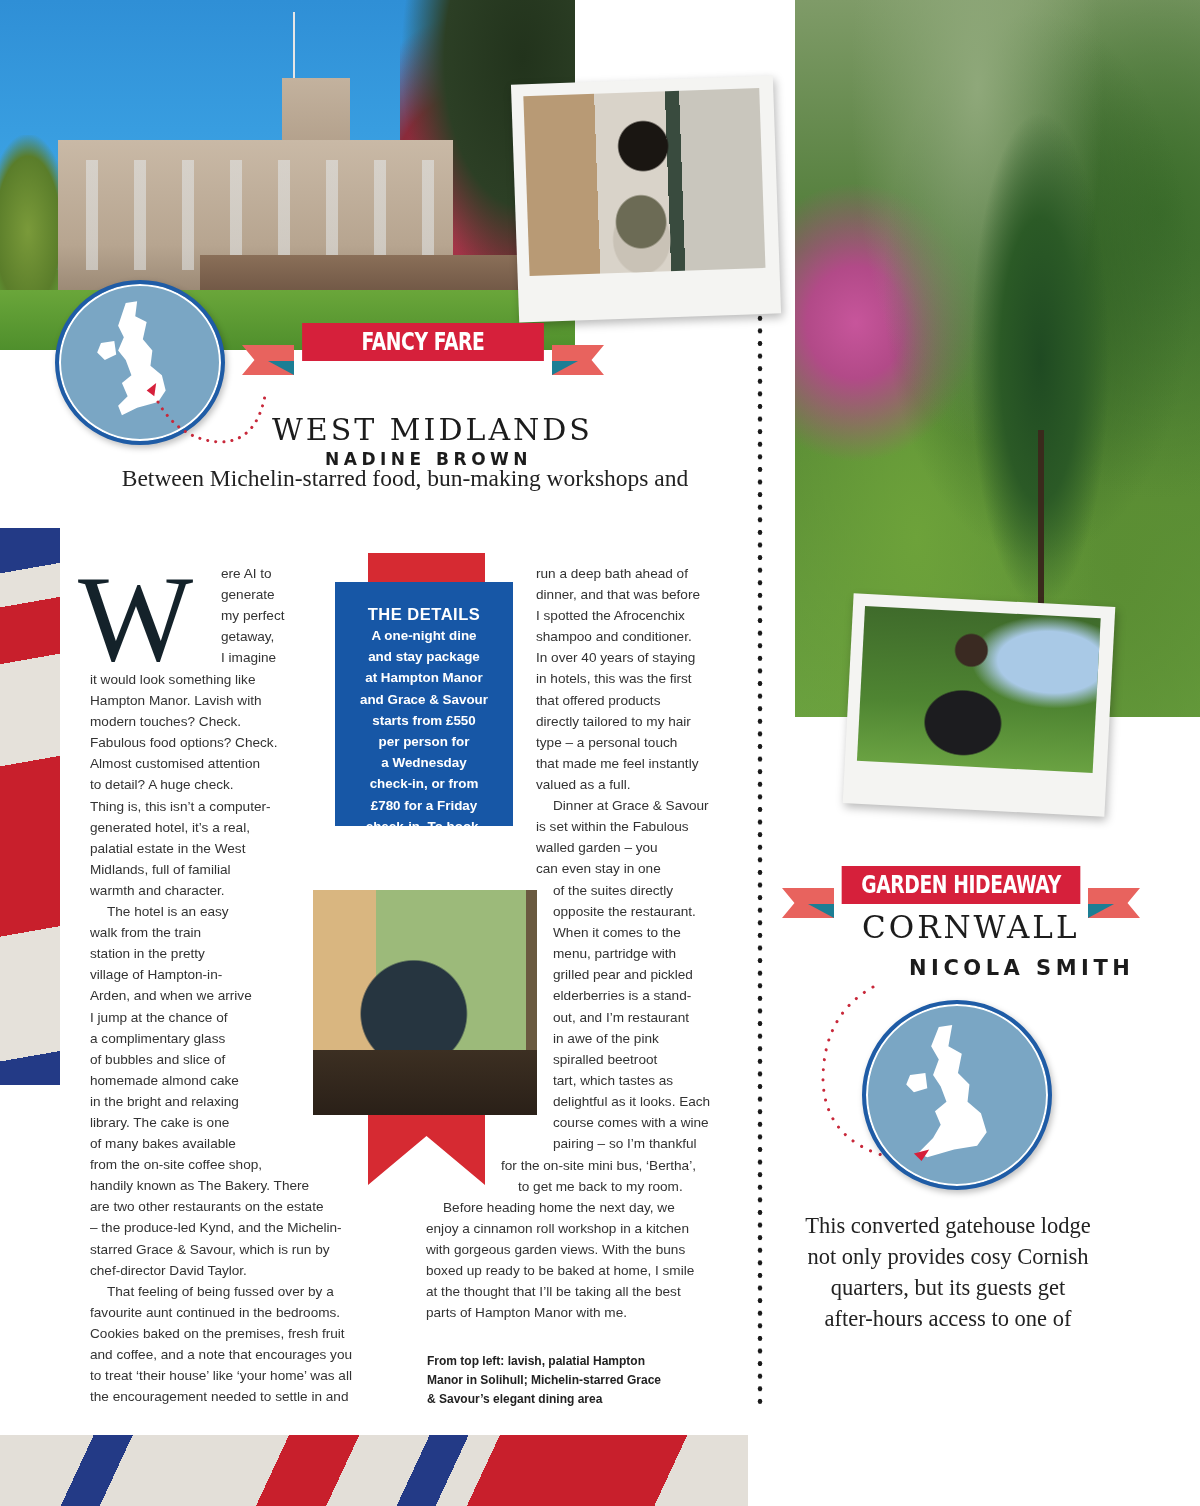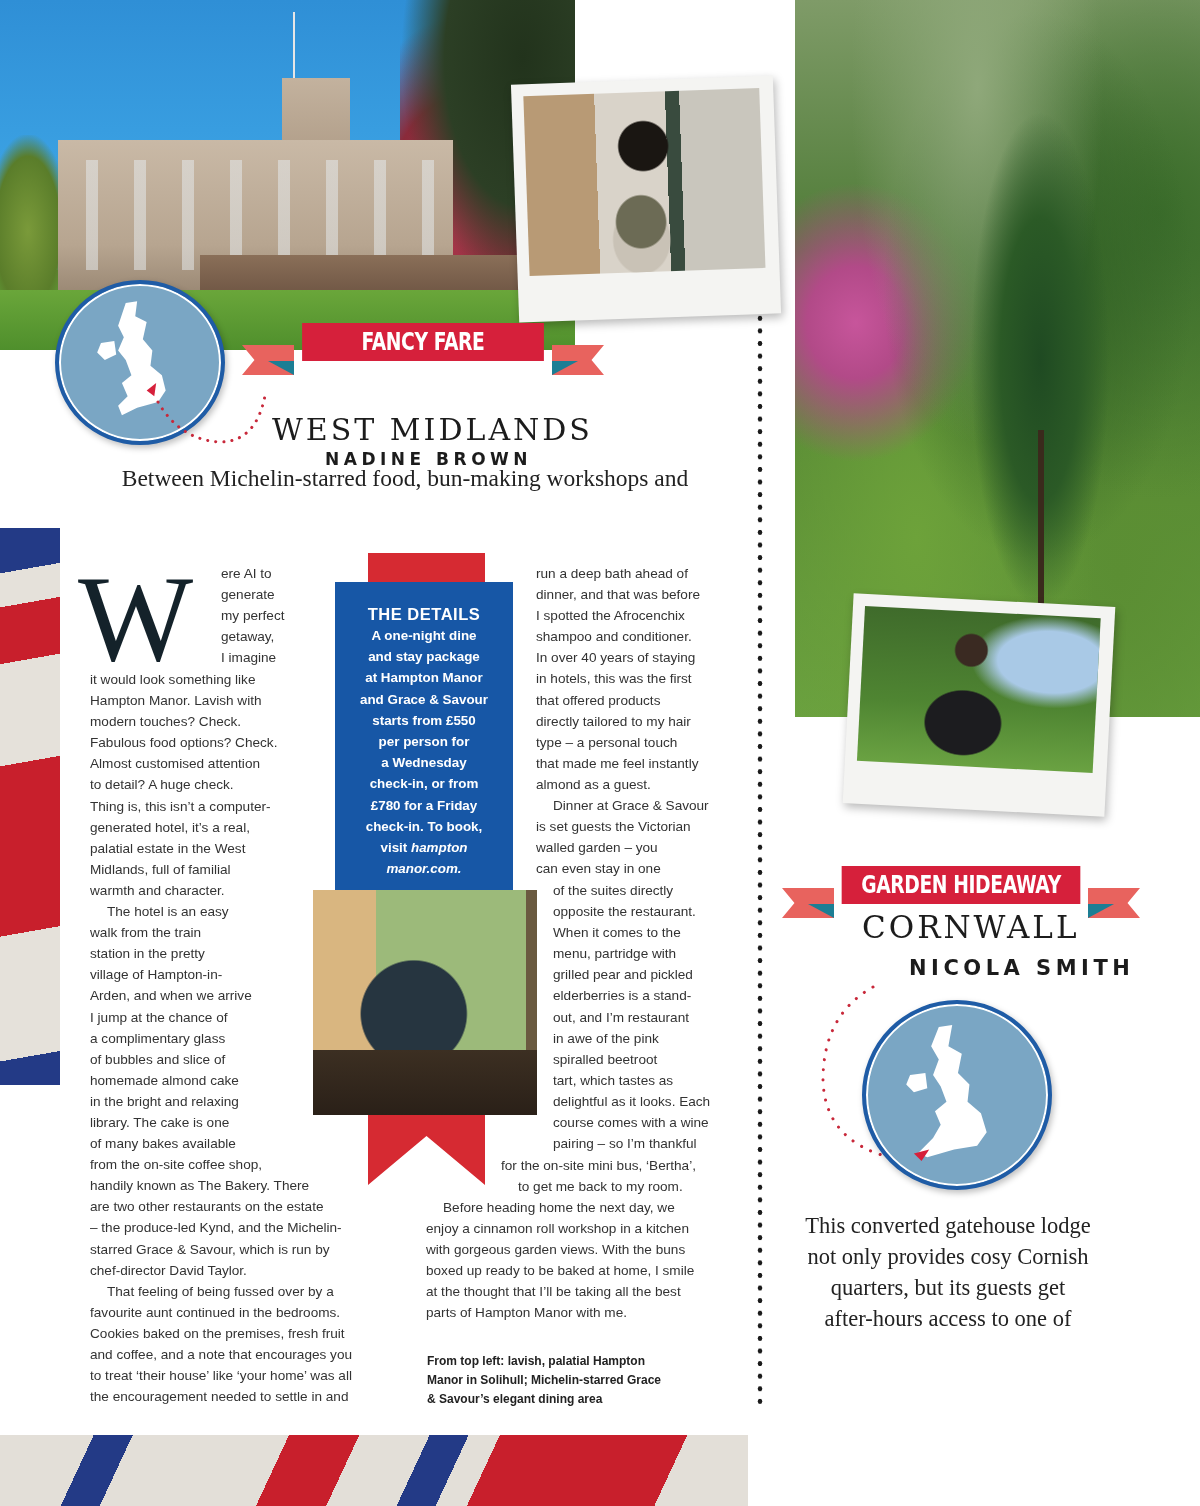--- a/index.html
+++ b/index.html
@@ -169,21 +169,21 @@
   }
   .body-text p { white-space: nowrap; }
   .indent { padding-left: 17px; }
   .dropcap {
     position: absolute; left: 78px; top: 558px;
     font-family: "Liberation Serif", serif; font-size: 122px; line-height: 1;
     color: #14222a;
   }
 
   .details-box {
-    position: absolute; left: 335px; top: 582px; width: 178px; height: 308px;
+    position: absolute; left: 335px; top: 582px; width: 178px; height: 244px;
     background: #1757a6; color: #fff; text-align: center;
     font-family: "Liberation Sans", sans-serif; font-weight: bold;
     padding-top: 21px;
   }
   .details-tab { position: absolute; left: 368px; top: 553px; width: 117px; height: 30px; background: #d62a32; }
   .details-box .h { font-size: 16.5px; letter-spacing: .5px; line-height: 22px; }
   .details-box .t { font-size: 13.4px; line-height: 21.2px; }
   .details-box em { font-style: italic; }
 
   .bookmark {
@@ -333,23 +333,23 @@
   <p>run a deep bath ahead of</p>
   <p>dinner, and that was before</p>
   <p>I spotted the Afrocenchix</p>
   <p>shampoo and conditioner.</p>
   <p>In over 40 years of staying</p>
   <p>in hotels, this was the first</p>
   <p>that offered products</p>
   <p>directly tailored to my hair</p>
   <p>type – a personal touch</p>
   <p>that made me feel instantly</p>
-  <p>almond as a guest.</p>
+  <p>valued as a full.</p>
   <p class="indent">Dinner at Grace &amp; Savour</p>
-  <p>is set guests the Victorian</p>
+  <p>is set within the Fabulous</p>
   <p>walled garden – you</p>
   <p>can even stay in one</p>
 </div>
 
 <div class="body-text" style="left:553px;top:880px;">
   <p>of the suites directly</p>
   <p>opposite the restaurant.</p>
   <p>When it comes to the</p>
   <p>menu, partridge with</p>
   <p>grilled pear and pickled</p>

